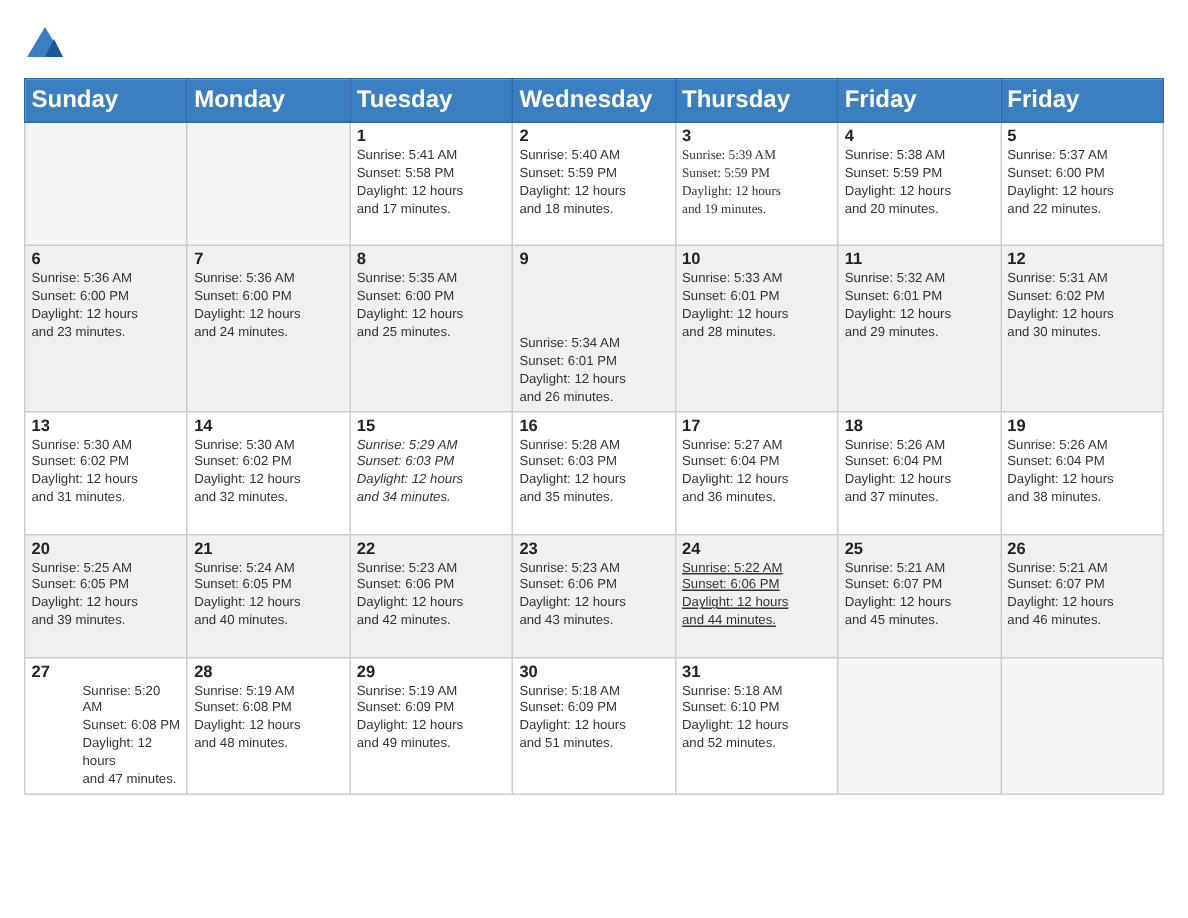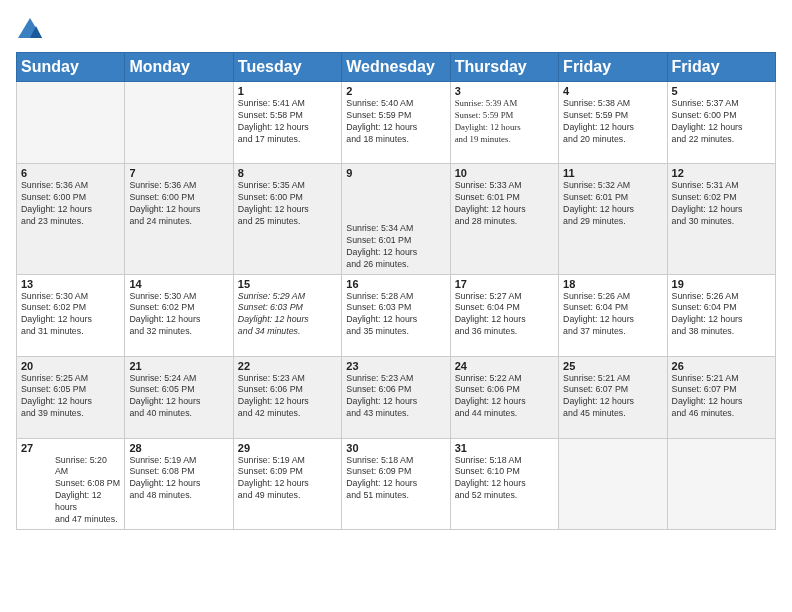--- a/index.html
+++ b/index.html
@@ -300,21 +300,21 @@
           </td>
           <td>
             <span class="day-num">23</span>
             <div class="day-info" style="white-space: pre-line;">Sunrise: 5:23 AM
 Sunset: 6:06 PM
 Daylight: 12 hours
 and 43 minutes.</div>
           </td>
           <td>
             <span class="day-num">24</span>
-            <div class="day-info" style="white-space: pre-line;">Sunrise: 5:22 AM
+            <div class="day-info" style="white-space: pre-line; text-decoration: underline;">Sunrise: 5:22 AM
 Sunset: 6:06 PM
 Daylight: 12 hours
 and 44 minutes.</div>
           </td>
           <td>
             <span class="day-num">25</span>
             <div class="day-info" style="white-space: pre-line;">Sunrise: 5:21 AM
 Sunset: 6:07 PM
 Daylight: 12 hours
 and 45 minutes.</div>

